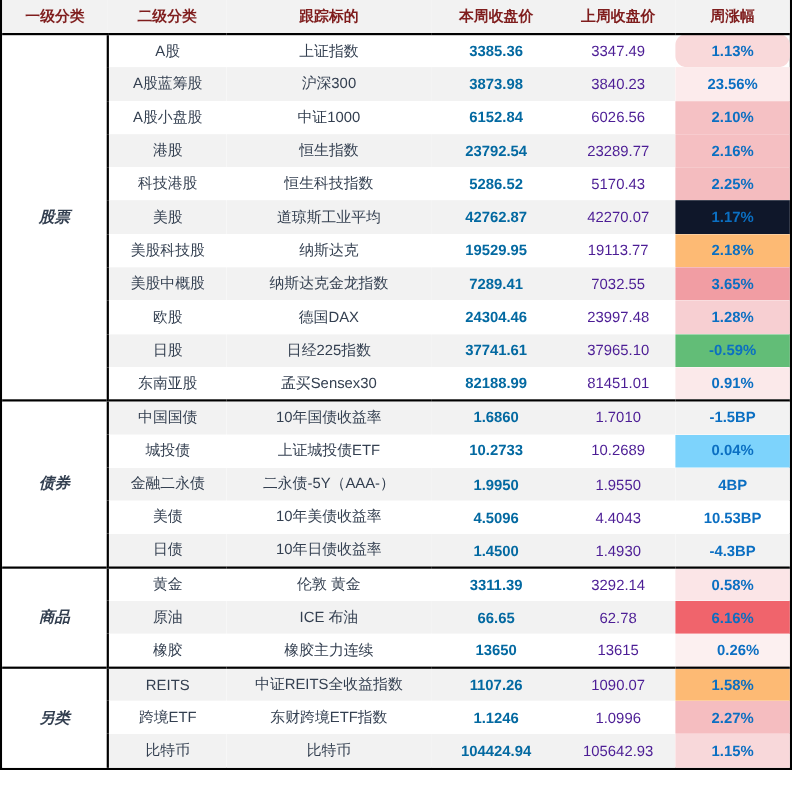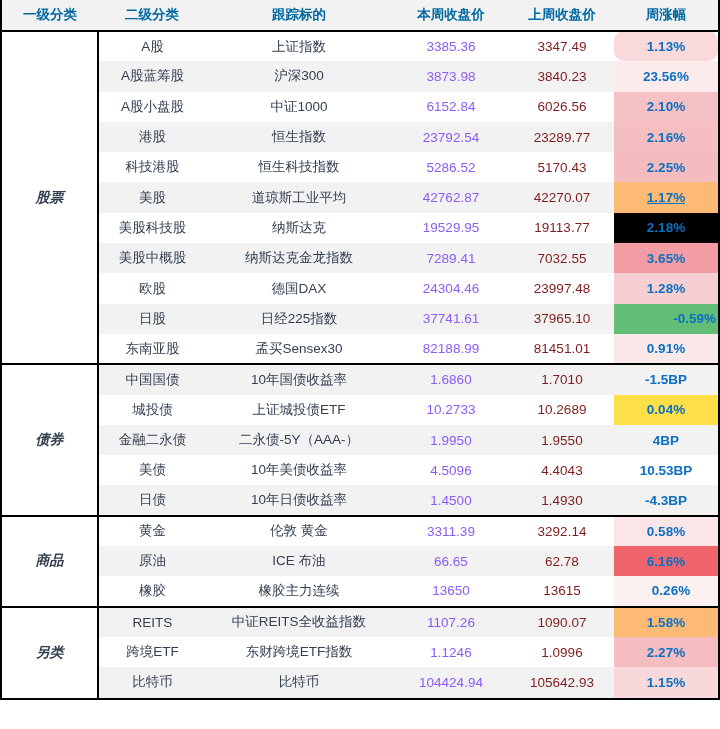--- a/index.html
+++ b/index.html
@@ -31,21 +31,21 @@
     border-top: none;
   }
   table {
     width: 716px;
     border-collapse: collapse;
     table-layout: fixed;
   }
   thead th {
     height: 30px;
     background: #f2f2f2;
-    color: #0369a1;
+    color: #7f1d1d;
     font-size: 13.5px;
     font-weight: bold;
     text-align: center;
     border-bottom: 2px solid #000000;
     padding: 0;
   }
   tbody tr {
     height: 30.3px;
   }
   tbody td {
@@ -61,22 +61,22 @@
   td.cat {
     background: #ffffff !important;
     color: #333f50;
     font-weight: bold;
     font-size: 14px;
     border-right: 2px solid #000000;
     font-style: italic;
   }
   tr.section-start td { border-top: 2px solid #000000; }
   td.c-name, td.c-target { color: #333f50; }
-  td.c-this  { color: #8b5cf6; font-weight: normal; }
-  td.c-last  { color: #7f1d1d; }
+  td.c-this  { color: #0369a1; font-weight: bold; }
+  td.c-last  { color: #4c1d95; }
   td.c-change { color: #0b6fc2; font-weight: bold; }
 </style>
 </head>
 <body>
 
 <div class="app">
   <div class="table-wrap">
     <table>
       <colgroup>
         <col style="width:96px">
@@ -131,49 +131,49 @@
             <td class="c-target">恒生科技指数</td>
             <td class="c-this">5286.52</td>
             <td class="c-last">5170.43</td>
             <td class="c-change" style="background: rgb(244, 188, 191);">2.25%</td>
           </tr>
           <tr class="row-odd">
             <td class="c-name">美股</td>
             <td class="c-target">道琼斯工业平均</td>
             <td class="c-this">42762.87</td>
             <td class="c-last">42270.07</td>
-            <td class="c-change" style="background: #fdba74; text-decoration: underline;">1.17%</td>
+            <td class="c-change" style="background: #0f172a;">1.17%</td>
           </tr>
           <tr class="row-even">
             <td class="c-name">美股科技股</td>
             <td class="c-target">纳斯达克</td>
             <td class="c-this">19529.95</td>
             <td class="c-last">19113.77</td>
-            <td class="c-change" style="background: #000000;">2.18%</td>
+            <td class="c-change" style="background: #fdba74;">2.18%</td>
           </tr>
           <tr class="row-odd">
             <td class="c-name">美股中概股</td>
             <td class="c-target">纳斯达克金龙指数</td>
             <td class="c-this">7289.41</td>
             <td class="c-last">7032.55</td>
             <td class="c-change" style="background: rgb(241, 157, 163);">3.65%</td>
           </tr>
           <tr class="row-even">
             <td class="c-name">欧股</td>
             <td class="c-target">德国DAX</td>
             <td class="c-this">24304.46</td>
             <td class="c-last">23997.48</td>
             <td class="c-change" style="background: rgb(247, 207, 210);">1.28%</td>
           </tr>
           <tr class="row-odd">
             <td class="c-name">日股</td>
             <td class="c-target">日经225指数</td>
             <td class="c-this">37741.61</td>
             <td class="c-last">37965.10</td>
-            <td class="c-change" style="background: rgb(98, 189, 119); text-align: right;">-0.59%</td>
+            <td class="c-change" style="background: rgb(98, 189, 119);">-0.59%</td>
           </tr>
           <tr class="row-even">
             <td class="c-name">东南亚股</td>
             <td class="c-target">孟买Sensex30</td>
             <td class="c-this">82188.99</td>
             <td class="c-last">81451.01</td>
             <td class="c-change" style="background: rgb(251, 233, 234);">0.91%</td>
           </tr>
           <tr class="row-odd section-start">
             <td rowspan="5" class="cat">债券</td>
@@ -181,21 +181,21 @@
             <td class="c-target">10年国债收益率</td>
             <td class="c-this">1.6860</td>
             <td class="c-last">1.7010</td>
             <td class="c-change">-1.5BP</td>
           </tr>
           <tr class="row-even">
             <td class="c-name">城投债</td>
             <td class="c-target">上证城投债ETF</td>
             <td class="c-this">10.2733</td>
             <td class="c-last">10.2689</td>
-            <td class="c-change" style="background: #fde047;">0.04%</td>
+            <td class="c-change" style="background: #7dd3fc;">0.04%</td>
           </tr>
           <tr class="row-odd">
             <td class="c-name">金融二永债</td>
             <td class="c-target">二永债-5Y（AAA-）</td>
             <td class="c-this">1.9950</td>
             <td class="c-last">1.9550</td>
             <td class="c-change">4BP</td>
           </tr>
           <tr class="row-even">
             <td class="c-name">美债</td>

